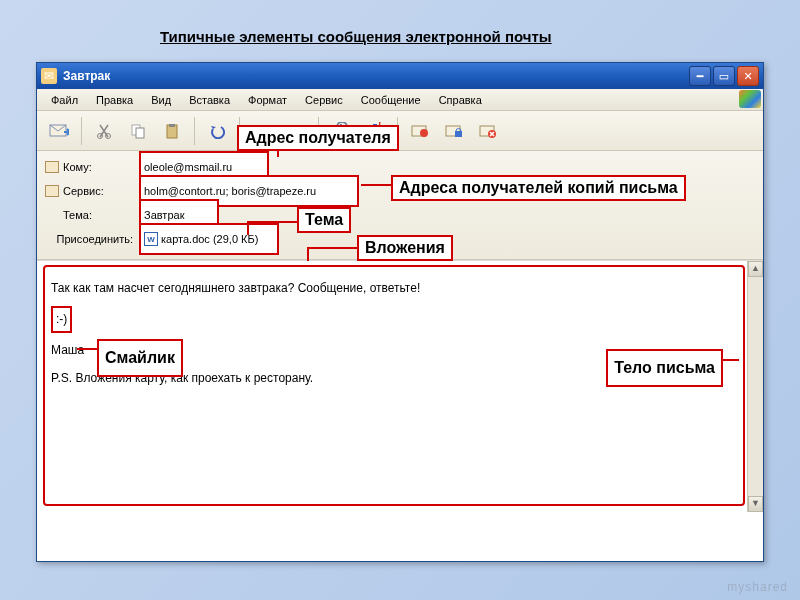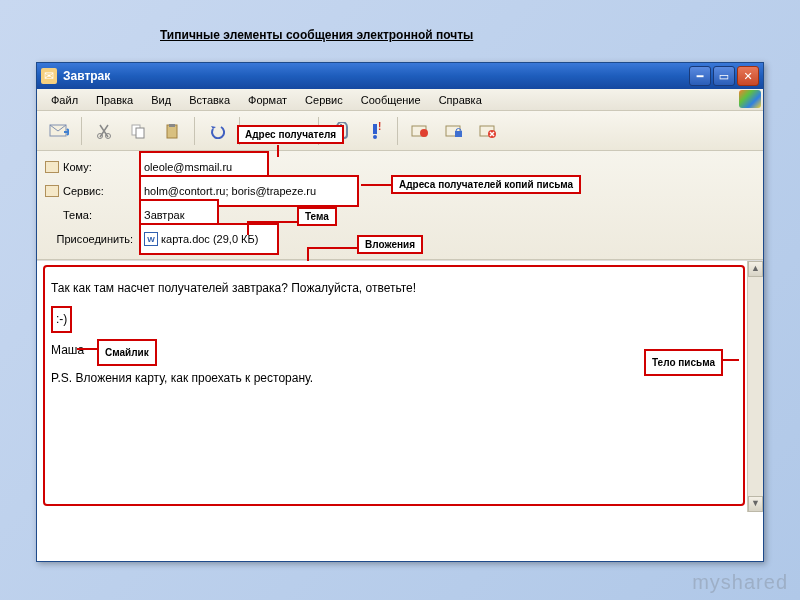--- a/index.html
+++ b/index.html
@@ -9,21 +9,21 @@
     background: linear-gradient(135deg, #c8d8f0 0%, #b0c8e8 100%);
     width: 800px;
     height: 600px;
     overflow: hidden;
     position: relative;
   }
   .slide-title {
     position: absolute;
     top: 28px;
     left: 160px;
-    font-size: 12px;
+    font-size: 15px;
     font-weight: bold;
     text-decoration: underline;
     color: #000;
   }
   .window {
     position: absolute;
     top: 62px;
     left: 36px;
     width: 728px;
     height: 500px;
@@ -95,32 +95,32 @@
     border-radius:4px;
     pointer-events:none;
   }
   .scrollbar { position:absolute; right:0; top:0; bottom:0; width:16px; background:#eae6da; border-left:1px solid #ccc8b8; }
   .scroll-arrow { height:16px; background:linear-gradient(to bottom,#f4f0e6,#d8d4c6); border:1px solid #bcb8a8; display:flex; align-items:center; justify-content:center; font-size:9px; color:#666; }
   .callout {
     position:absolute;
     background:#fff;
     border:2px solid #d00000;
     padding:2px 6px;
-    font-size:10px;
+    font-size:16px;
     font-weight:bold;
     white-space:nowrap;
     z-index:10;
   }
   .callout-line {
     position:absolute;
     background:#d00000;
     z-index:5;
   }
   .smiley-box { display:inline-block; border:2px solid #d00000; padding:0 3px; }
-  .watermark { position:absolute; right:12px; bottom:6px; font-size:20px; color:rgba(100,100,100,0.25); letter-spacing:1px; }
+  .watermark { position:absolute; right:12px; bottom:6px; font-size:12px; color:rgba(100,100,100,0.25); letter-spacing:1px; }
   .doc-icon { width:14px; height:14px; background:#fff; border:1px solid #3060b0; display:inline-flex; align-items:center; justify-content:center; font-size:8px; color:#3060b0; font-weight:bold; margin-right:3px; }
 </style>
 </head>
 <body>
 
 <div class="slide-title">Типичные элементы сообщения электронной почты</div>
 
 <div class="window">
 
   <div class="titlebar">
@@ -277,21 +277,21 @@
     <div class="callout-line" style="top:70px; left:210px; width:2px; height:14px"></div>
 
     <div class="callout" style="top:84px; left:320px">Вложения</div>
     <div class="callout-line" style="top:96px; left:270px; width:50px; height:2px"></div>
     <div class="callout-line" style="top:96px; left:270px; width:2px; height:14px"></div>
   </div>
 
   <div class="body-area">
     <div class="body-outline"></div>
     <div style="height:6px"></div>
-    <div>Так как там насчет получателей завтрака? Пожалуйста, ответьте!</div>
+    <div>Так как там насчет сегодняшнего завтрака? Сообщение, ответьте!</div>
     <div style="height:6px"></div>
     <div>
       <span class="smiley-box">:-)</span>
     </div>
     <div style="height:6px"></div>
     <div>Маша</div>
     <div style="height:6px"></div>
     <div>P.S. Вложения карту, как проехать к ресторану.</div>
 
     <div class="callout" style="top:78px; left:60px">Смайлик</div>

